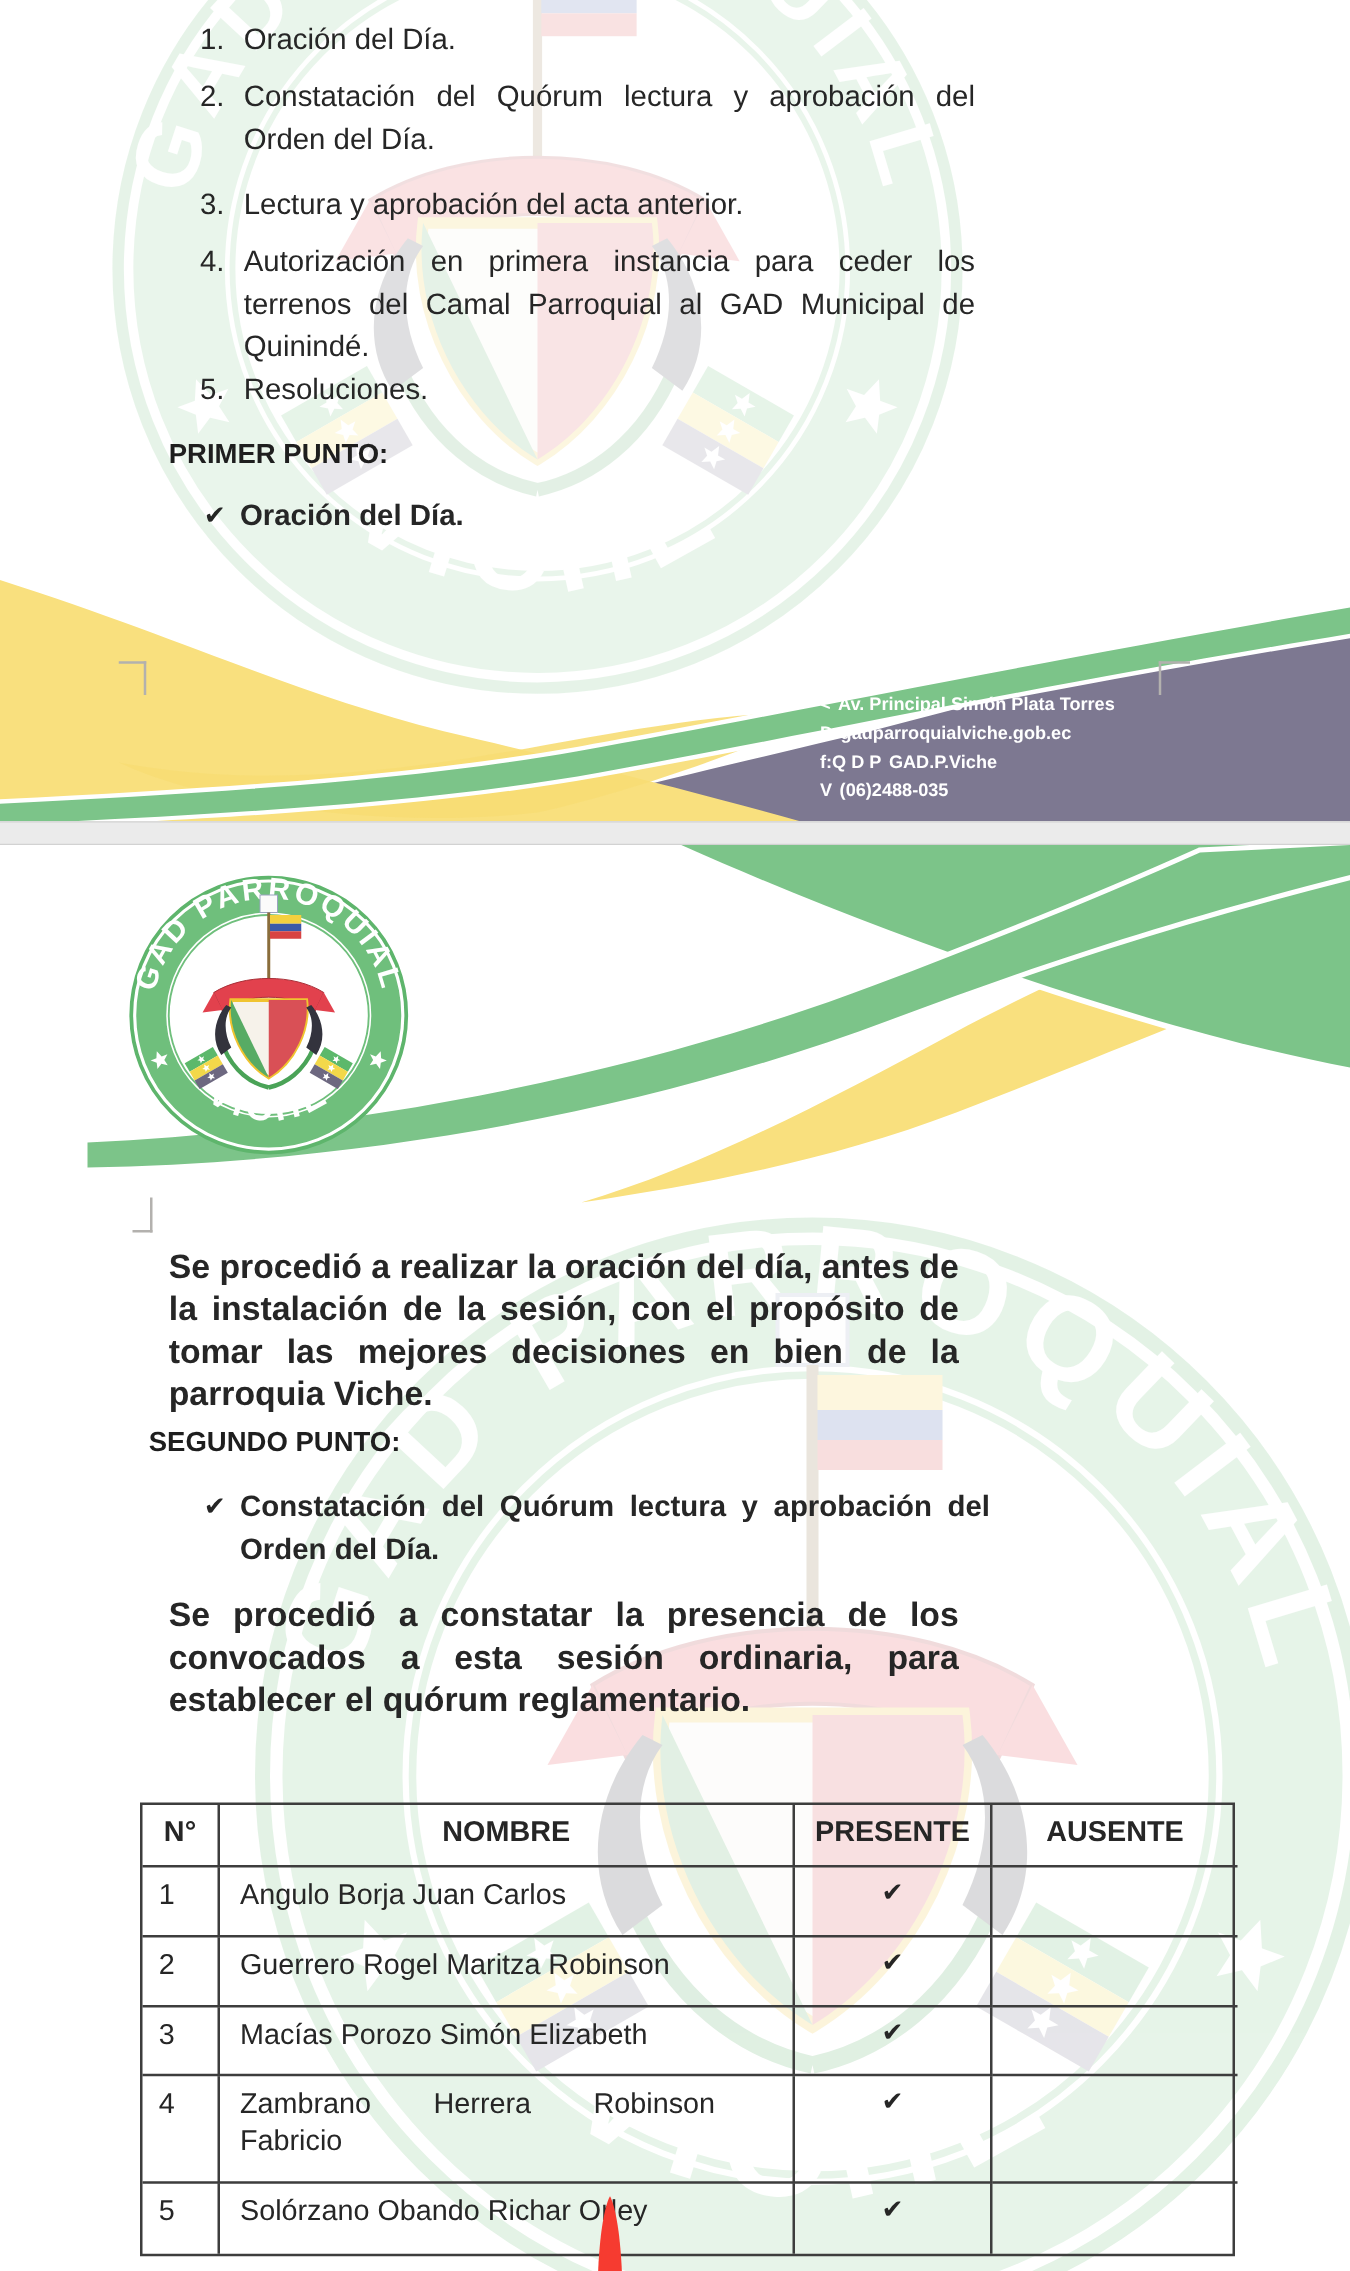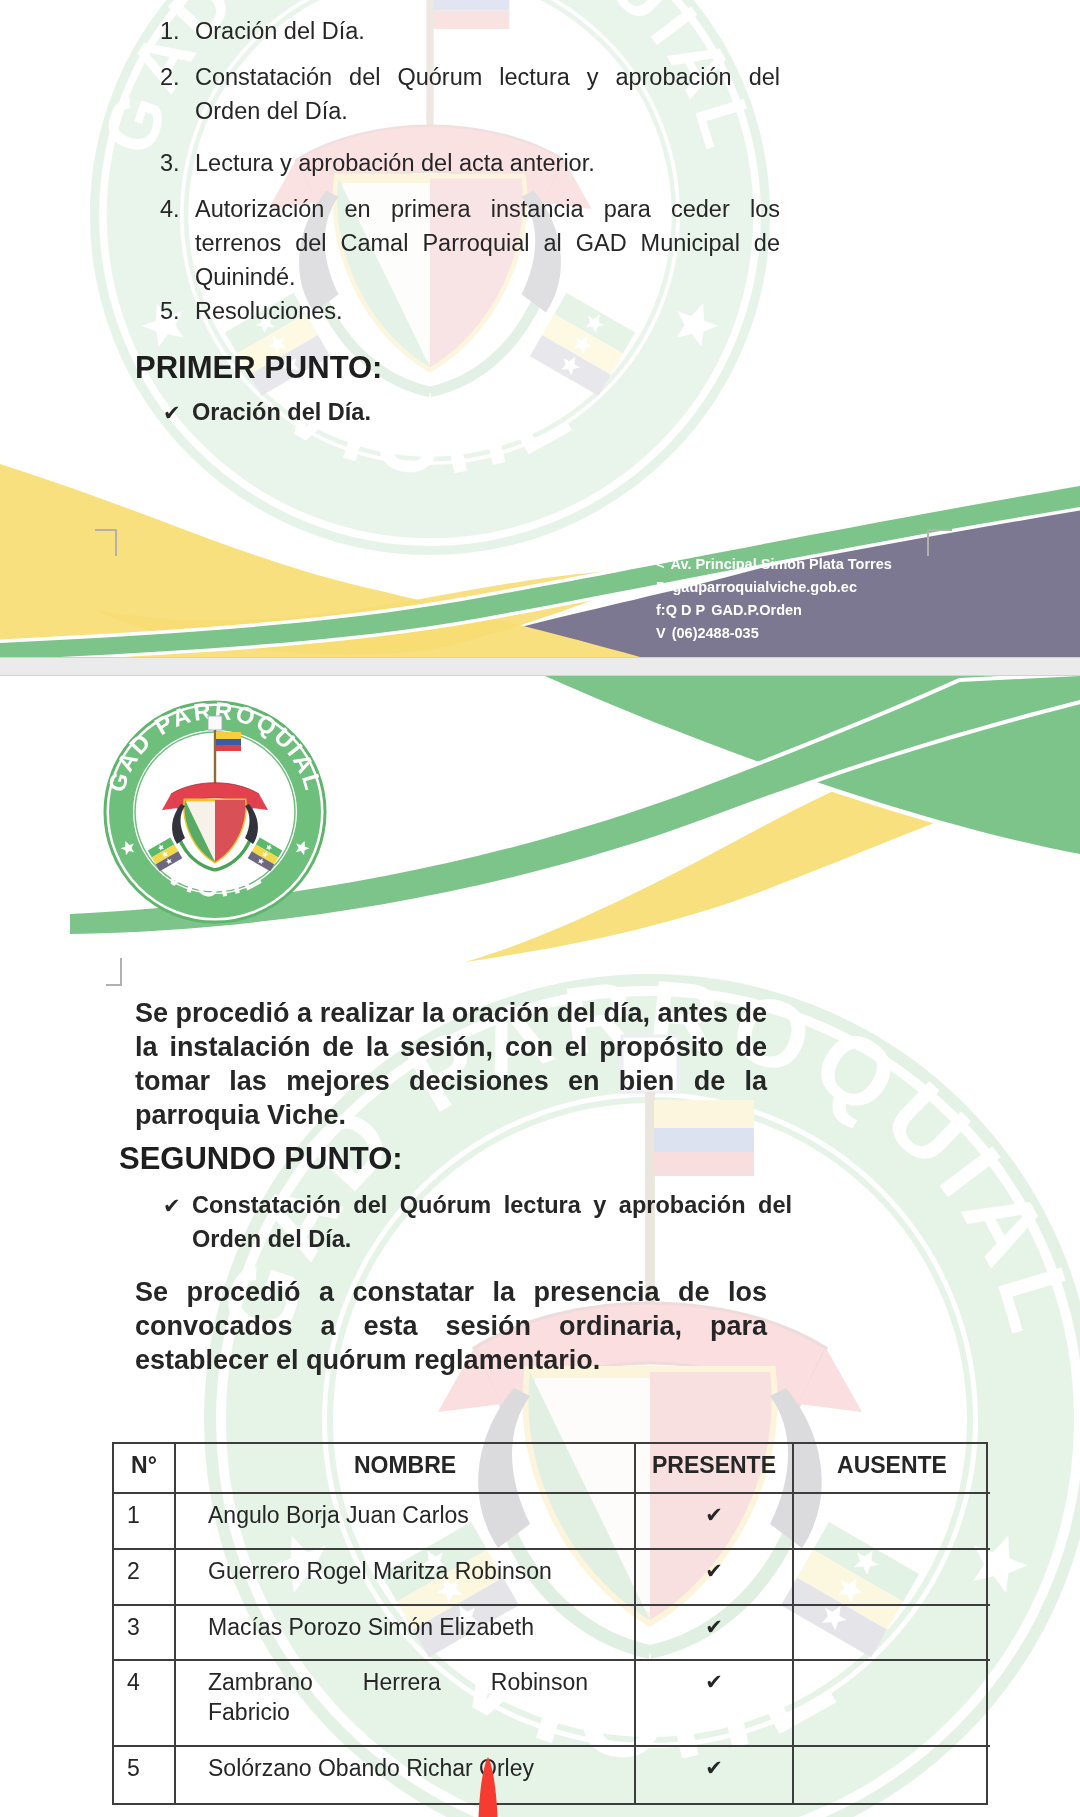--- a/index.html
+++ b/index.html
@@ -1,21 +1,21 @@
 <!DOCTYPE html>
 <html><head>
 <meta charset="utf-8">
 <style>
   html,body{margin:0;padding:0;background:#ffffff;}
   #stage{position:relative;width:1080px;height:1817px;overflow:hidden;background:#fff;
          font-family:"Liberation Sans","DejaVu Sans",sans-serif;color:#262626;}
   .abs{position:absolute;}
   
   .body-txt{font-size:27px;line-height:34px;text-align:justify;color:#262626;font-weight:bold;}
-  .heading{font-size:31px;font-weight:bold;color:#1e1e1e;}
+  .heading{font-size:22px;font-weight:bold;color:#1e1e1e;}
   .oli{position:absolute;left:160px;width:625px;}
   .oli .num{position:absolute;left:0;top:0;font-size:23.5px;line-height:34px;}
   .oli .txt{margin-left:35px;width:585px;font-size:23.5px;line-height:34px;text-align:justify;}
   .chk-item{position:absolute;left:163px;}
   .chk-item .chk{position:absolute;left:0;top:1px;font-size:21px;line-height:34px;}
   .chk-item .txt{margin-left:29px;font-size:23.5px;line-height:34px;font-weight:bold;text-align:justify;}
   
   .f-line{position:absolute;left:656px;color:#ffffff;font-size:14.5px;font-weight:600;line-height:22px;white-space:nowrap;}
   .f-line .pre{margin-right:6px;}
   
@@ -27,21 +27,21 @@
   #att-table{left:112px;top:1442px;width:876px;display:grid;
              grid-template-columns:62px 460px 158px 196px;
              grid-template-rows:50px 56px 56px 55px 86px 56px;
              border:2px solid #3d3d3d;box-sizing:border-box;background:transparent;}
   #att-table .cell{border-right:2px solid #3d3d3d;border-bottom:2px solid #3d3d3d;
                    box-sizing:border-box;padding-top:6px;font-size:23px;line-height:30px;overflow:hidden;}
   #att-table .cell.lastcol{border-right:none;}
   #att-table .cell.lastrow{border-bottom:none;}
   #att-table .hdr{font-weight:bold;text-align:center;}
   #att-table .ncell{padding-left:13px;}
-  #att-table .namecell{padding-left:32px;text-align:justify;}
+  #att-table .namecell{padding-left:16px;text-align:justify;}
   #att-table .namecell .inner{width:420px;}
   #att-table .namecell .inner.narrow{width:380px;}
   #att-table .ckcell{text-align:center;font-size:21px;}
 </style>
 </head>
 <body>
 
 <div id="stage">
 
   <svg width="0" height="0" style="position:absolute">
@@ -114,21 +114,21 @@
     <path d="M0,193 C180,184 330,174 462,151 C625,122 810,83 1080,36 L1080,57 C820,100 640,139 480,168 C340,193 180,201 0,210 Z" fill="#7cc489" stroke="#ffffff" stroke-width="7" paint-order="stroke"></path>
   </svg>
 
   <div class="f-line" style="top:553px;z-index:3">
     <span class="pre">&lt;</span><span>Av. Principal Simón Plata Torres</span>
   </div>
   <div class="f-line" style="top:576px;z-index:3">
     <span class="pre">D</span><span>gadparroquialviche.gob.ec</span>
   </div>
   <div class="f-line" style="top:599px;z-index:3">
-    <span class="pre">f:Q D P</span><span>GAD.P.Orden</span>
+    <span class="pre">f:Q D P</span><span>GAD.P.Viche</span>
   </div>
   <div class="f-line" style="top:622px;z-index:3">
     <span class="pre">V</span><span>(06)2488-035</span>
   </div>
 
   <div id="page-gap" class="abs" style="z-index:4"></div>
 
   <svg class="abs" style="left:0;top:676px;z-index:2" width="1080" height="290" viewBox="0 0 1080 290">
     <path d="M1080,28 C950,62 860,98 760,152 C660,206 560,258 465,286 C560,272 665,252 765,214 C885,168 1000,118 1080,92 Z" fill="#f9e07e"></path>
     <path d="M545,0 L1080,0 L1080,178 C930,150 720,78 545,0 Z" fill="#7cc489" stroke="#ffffff" stroke-width="9" paint-order="stroke"></path>

